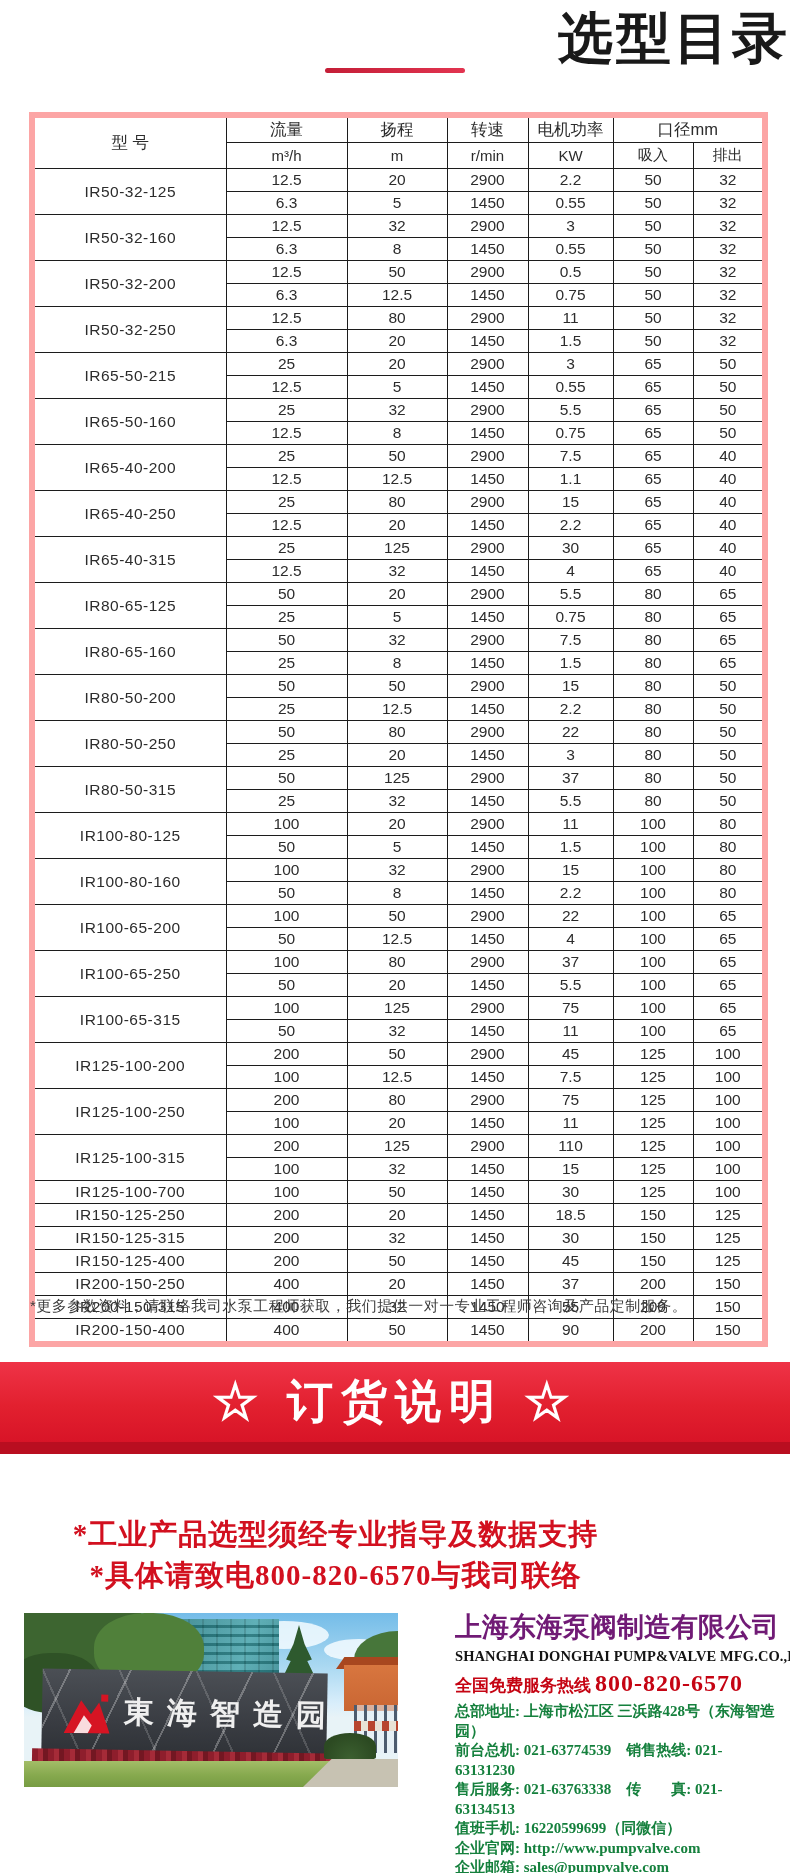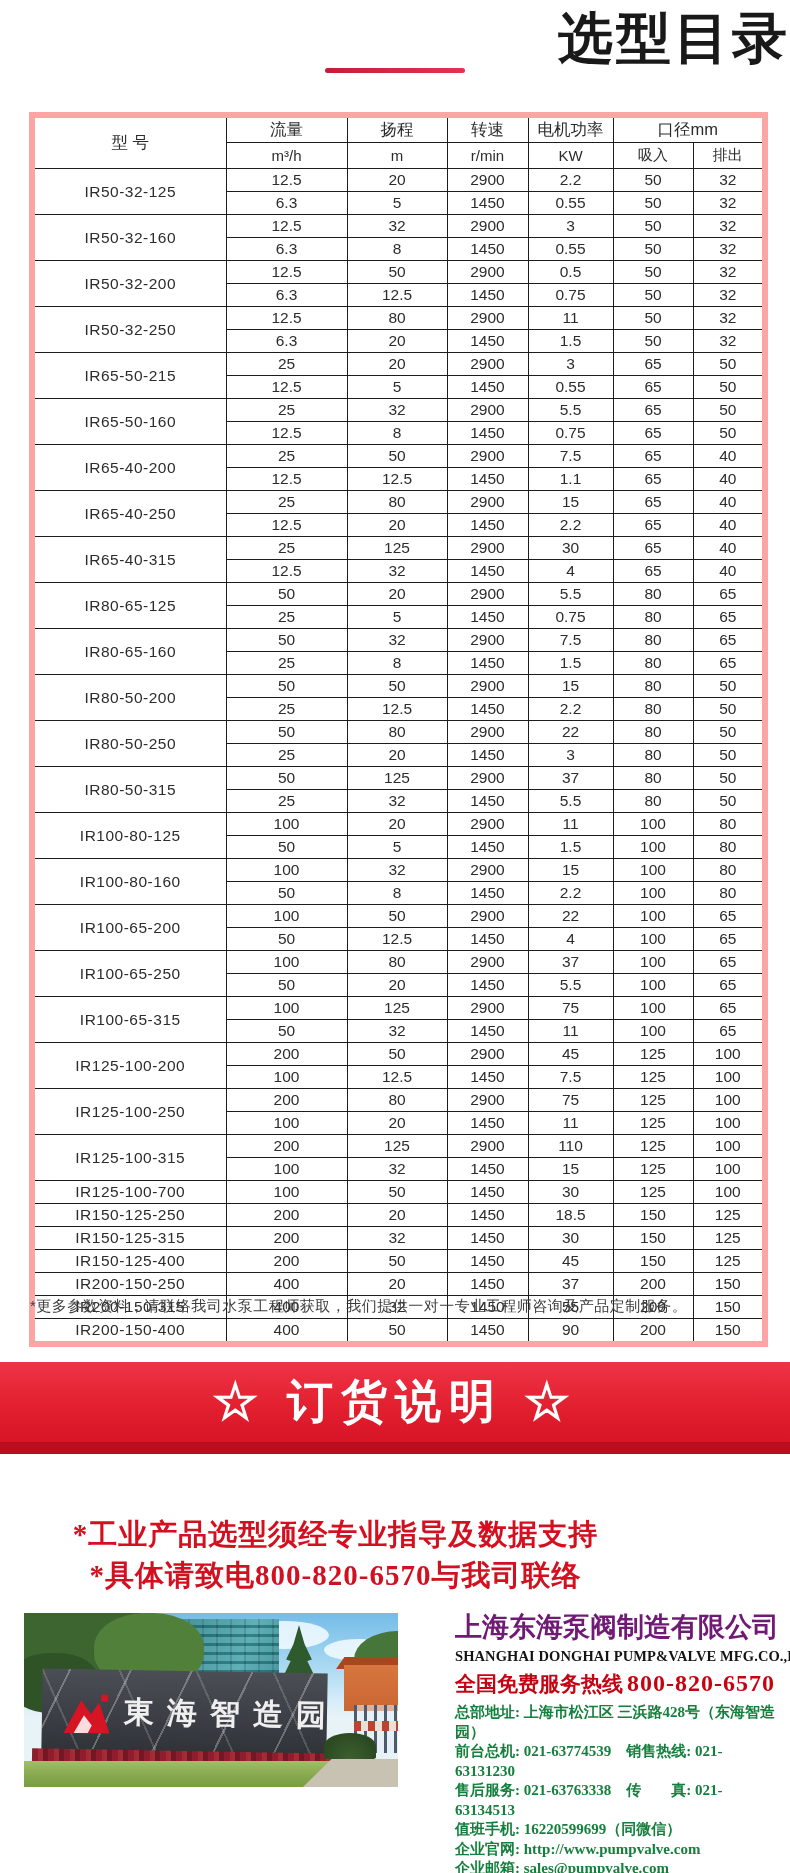--- a/index.html
+++ b/index.html
@@ -131,21 +131,21 @@
     font-size:27px;font-weight:bold;color:#701a75;letter-spacing:0px;white-space:nowrap;
   }
   .company-name-en{
     margin-top:3px;font-family:"Liberation Serif",serif;font-weight:bold;
     font-size:14.5px;color:#141414;white-space:nowrap;letter-spacing:0.1px;
   }
   .hotline{
     margin-top:5px;color:#c50413;font-weight:bold;white-space:nowrap;
     font-family:"Liberation Serif",serif;
   }
-  .hotline .hl-label{font-size:21px;font-family:"Liberation Sans",sans-serif;}
+  .hotline .hl-label{font-size:17px;font-family:"Liberation Sans",sans-serif;}
   .hotline .hl-number{font-size:24px;letter-spacing:1px;}
   .contacts{margin-top:5px;}
   .contact-line{
     font-family:"Liberation Serif",serif;font-weight:bold;
     font-size:15px;color:#15803d;line-height:19.5px;white-space:pre-wrap;
   }
 </style>
 </head>
 <body>
 

